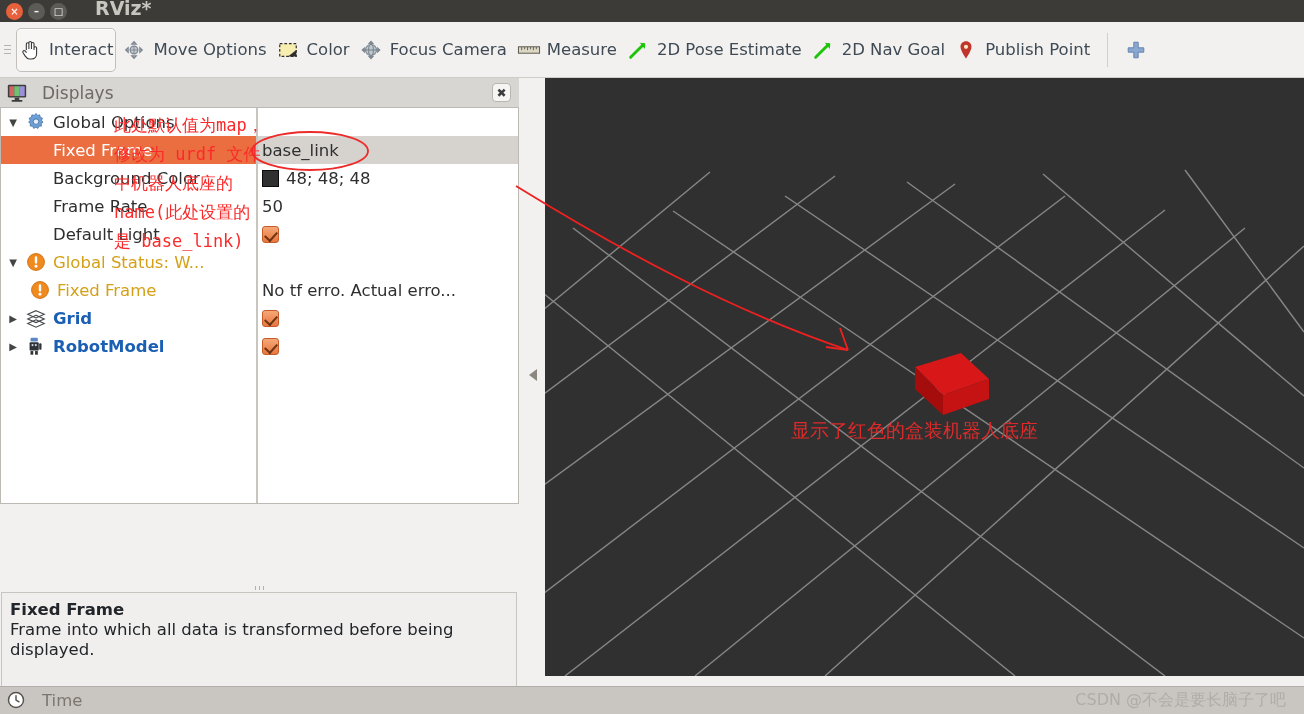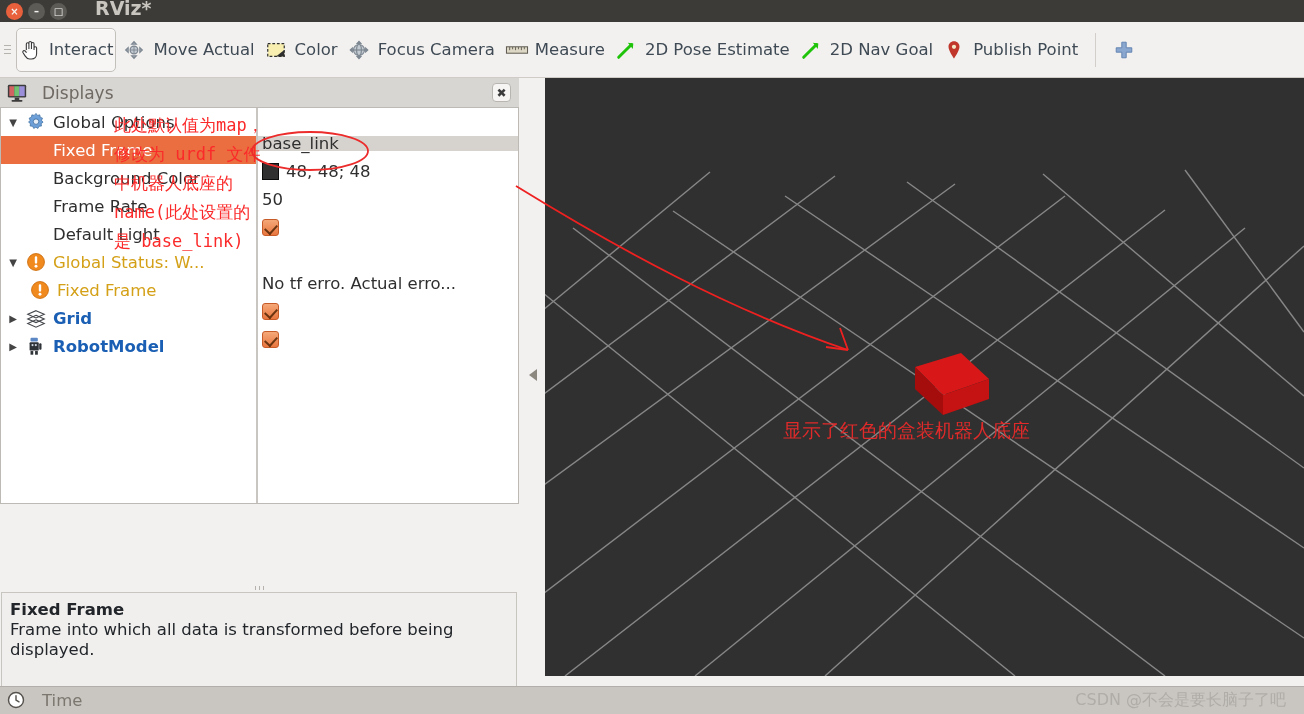--- a/index.html
+++ b/index.html
@@ -108,21 +108,21 @@
     width: 24px; text-align: center; font-size: 10px; color: #444;
     flex: 0 0 24px; cursor: pointer;
   }
   .ticon { width: 22px; height: 22px; flex: 0 0 22px; margin-right: 6px; position: relative; }
   .tlabel { font-size: 16.5px; color: #2e2e2e; white-space: nowrap; }
   .tlabel.sel { color: #ffffff; }
   .tlabel.warn { color: #d4a017; }
   .tlabel.blue { color: #1a5fb4; font-weight: bold; }
 
   .vrow {
-    position: absolute; left: 0; right: 0; height: 15px;
+    position: absolute; left: 0; right: 0; height: 28px;
     display: flex; align-items: center; padding-left: 4px;
   }
   .vrow.sel { background: #d6d3cf; }
   .vtext { font-size: 16.5px; color: #2f2f2f; white-space: nowrap; }
   .swatch {
     width: 17px; height: 17px; background: #303030;
     border: 1px solid #0b0b0b; margin-right: 7px; flex: 0 0 17px;
   }
   .cbox {
     width: 17px; height: 17px; border-radius: 3px; flex: 0 0 17px;
@@ -193,20 +193,21 @@
     font-size: 17px;
     white-space: nowrap;
     letter-spacing: 0px;
   }
   .annot-vp {
     position: absolute;
     color: #e02a2a;
     font-family: Liberation Mono, monospace;
     font-size: 19px;
     white-space: nowrap;
+    margin-left: 8px;
   }
 
   
   #statusbar {
     position: absolute; left: 0; top: 686px; width: 1304px; height: 28px;
     background: #c9c6c2;
     display: flex; align-items: center; padding-left: 6px;
     border-top: 1px solid #b2aea9;
   }
   #time-label { font-size: 16.5px; color: #7b776f; margin-left: 8px; }
@@ -259,21 +260,21 @@
           <g stroke="#7d8791" stroke-width="1.4" fill="#c3cad1">
             <path d="M12 3l2.4 2.6h-4.8z"></path>
               <path d="M12 21l-2.4-2.6h4.8z"></path>
             <path d="M3 12l2.6-2.4v4.8z"></path>
               <path d="M21 12l-2.6 2.4v-4.8z"></path>
             <circle cx="12" cy="12" r="4.2"></circle>
             <path d="M7.8 12h8.4M12 7.8v8.4" stroke-width="1"></path>
           </g>
         </svg>
       </span>
-      <span>Move Actual</span>
+      <span>Move Options</span>
     </div>
 
     <div class="tb-item">
       <span class="tb-icon">
         <svg width="22" height="22" viewBox="0 0 24 24">
           <rect x="3" y="5" width="18" height="14" fill="#f7eeb0" stroke="#2e2e2e" stroke-width="1.3" stroke-dasharray="3 2"></rect>
           <path d="M21 12v7h-9z" fill="#2e2e2e"></path>
         </svg>
       </span>
       <span>Color</span>

